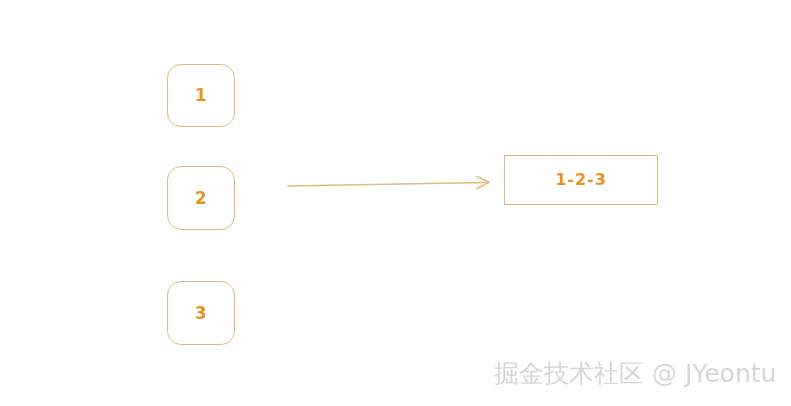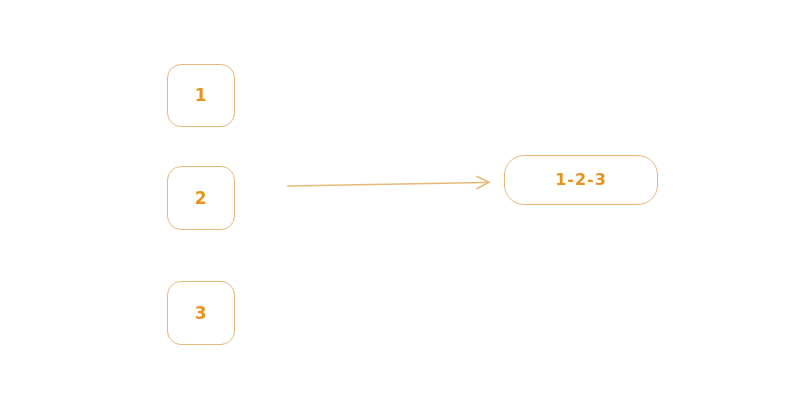--- a/index.html
+++ b/index.html
@@ -44,21 +44,21 @@
 
   
   #result-box {
     position: absolute;
     box-sizing: border-box;
     left: 504px;
     top: 155px;
     width: 154px;
     height: 50px;
     border: 1.6px solid #e5b978;
-    border-radius: 20px;
+    border-radius: 0;
     background: #ffffff;
     display: flex;
     align-items: center;
     justify-content: center;
   }
   #result-box .result-label {
     color: #e8921e;
     font-size: 16px;
     font-weight: bold;
     line-height: 1;
@@ -108,14 +108,15 @@
 
   <svg id="arrow-svg" viewBox="0 0 220 34">
     <line x1="8" y1="18" x2="206" y2="14.5" stroke="#e5b978" stroke-width="1.7" stroke-linecap="round"></line>
     <path d="M 197 8.5 L 209 14.3 L 197 20.5" fill="none" stroke="#e5b978" stroke-width="1.7" stroke-linecap="round" stroke-linejoin="round"></path>
   </svg>
 
   <div id="result-box">
     <span class="result-label">1-2-3</span>
   </div>
 
+  <div id="watermark">掘金技术社区 @ JYeontu</div>
 
 </div>
 
 </body></html>

